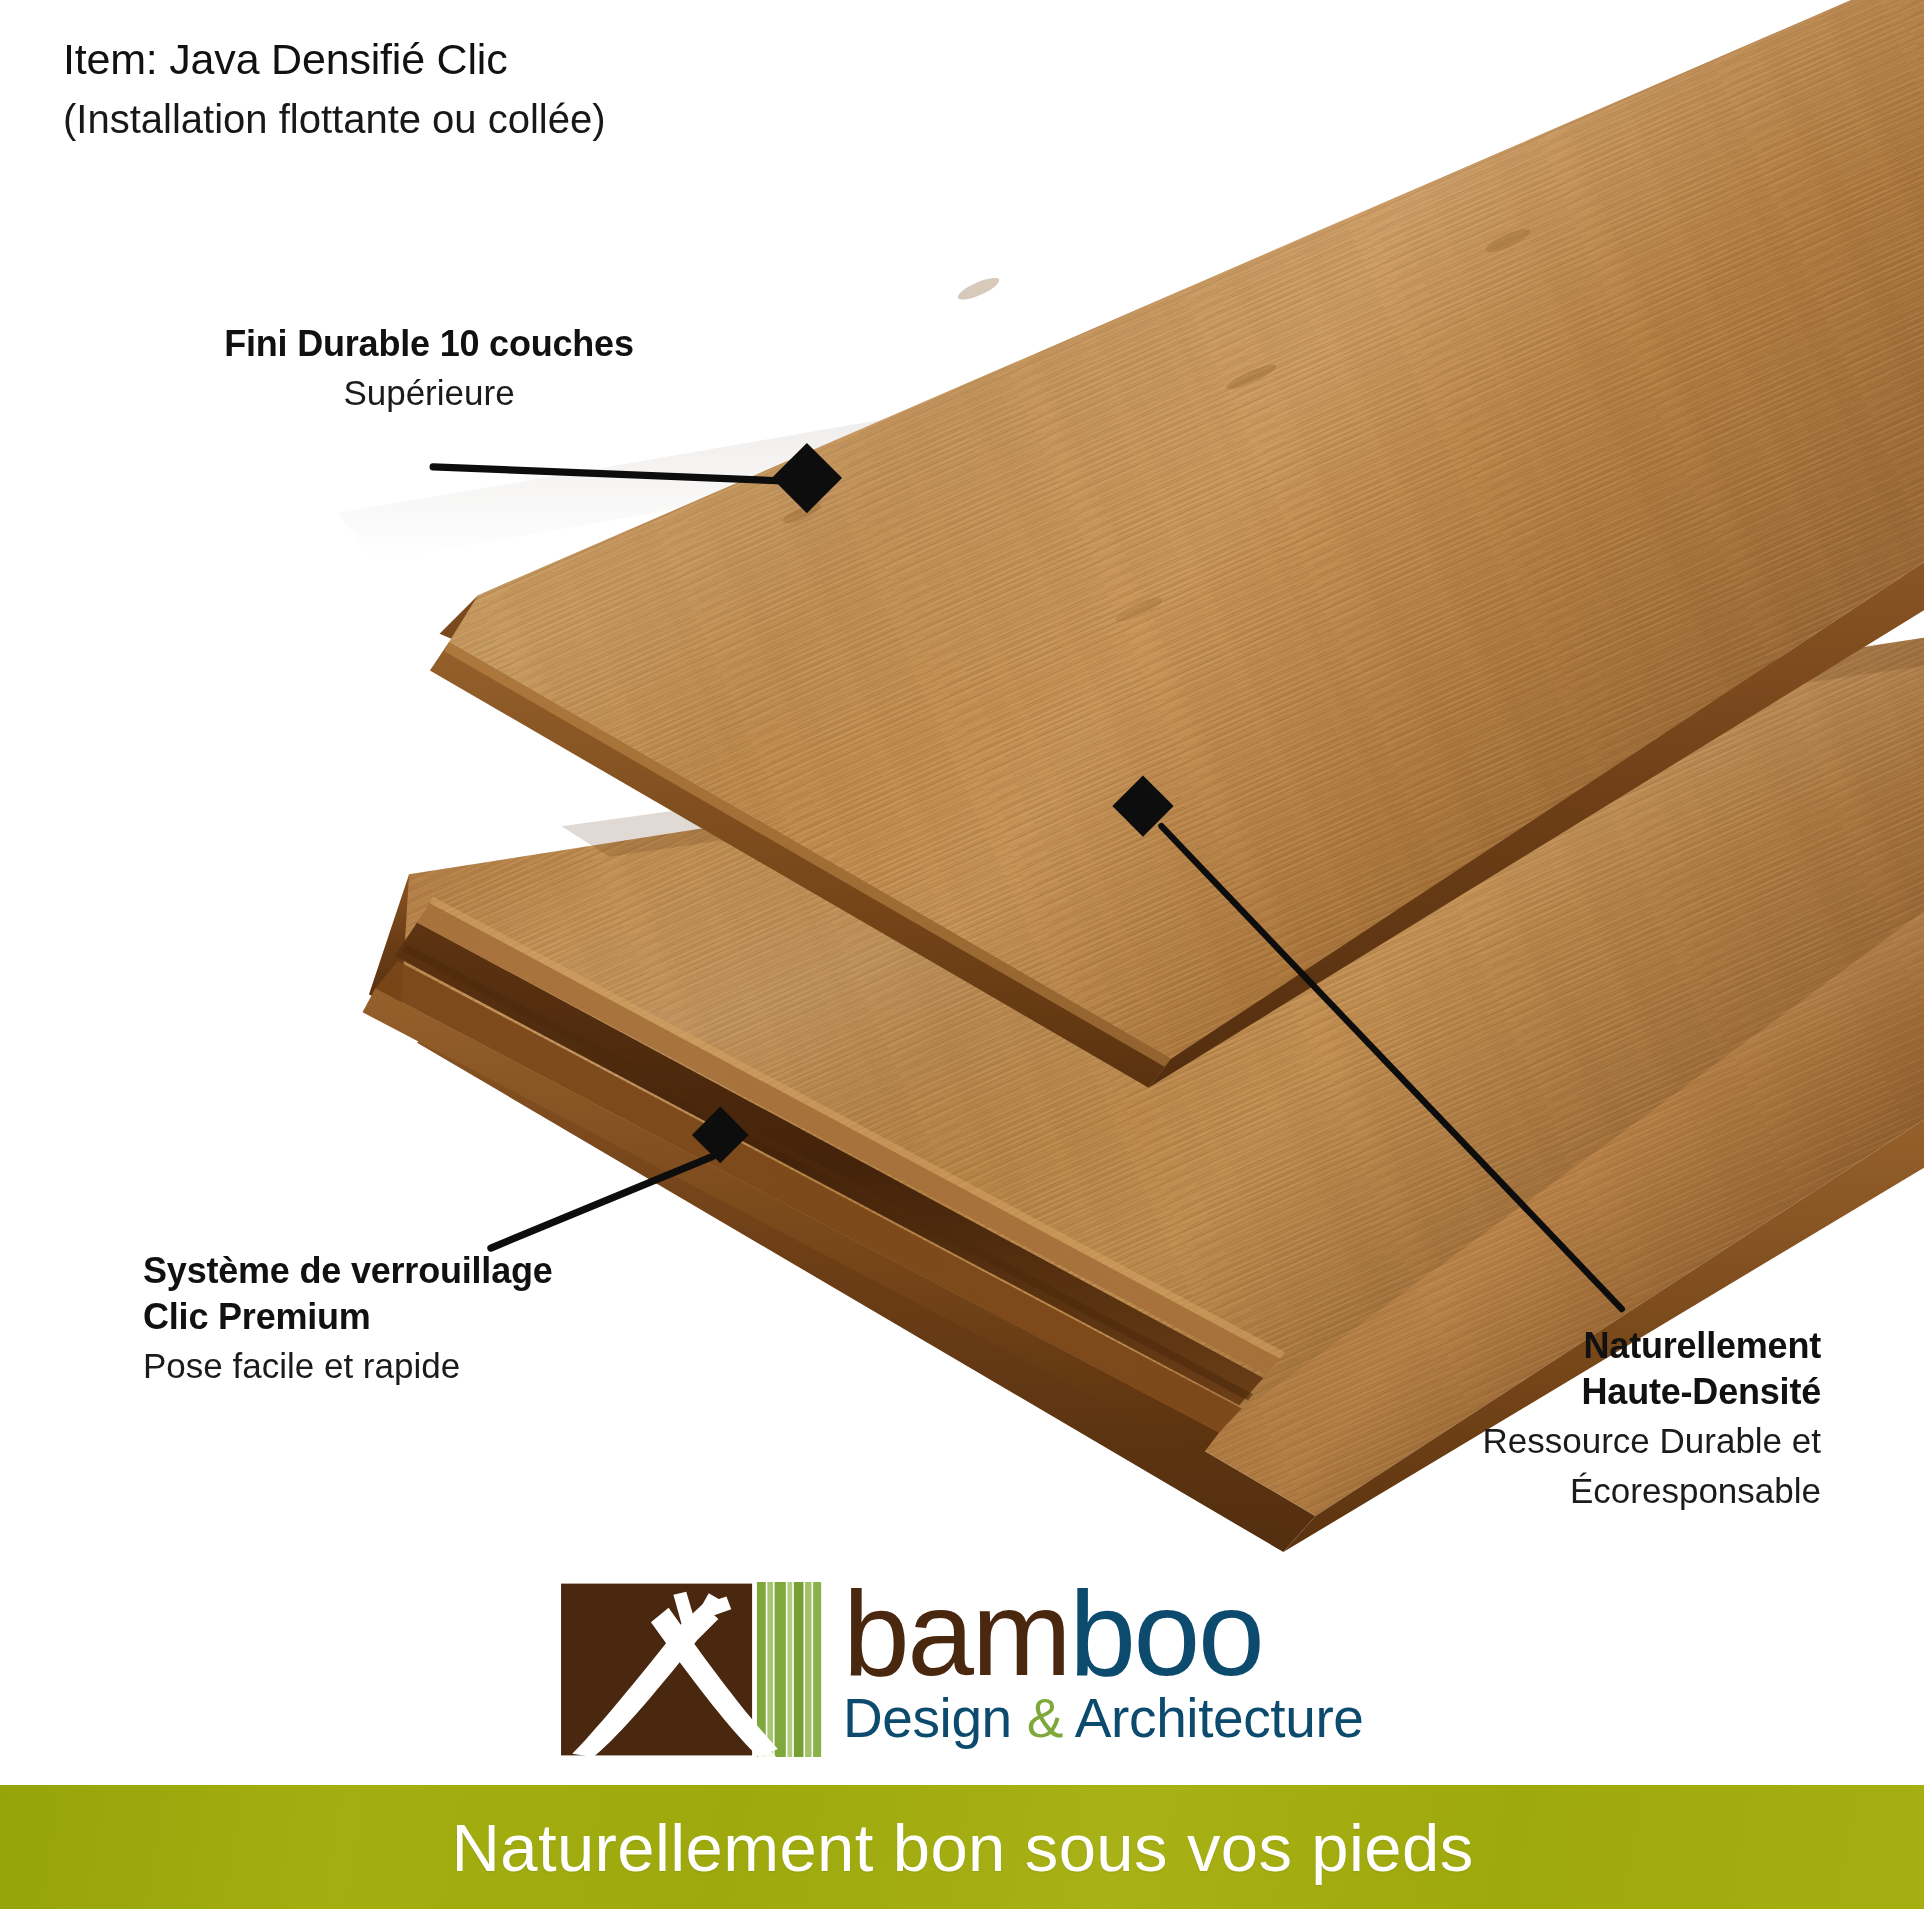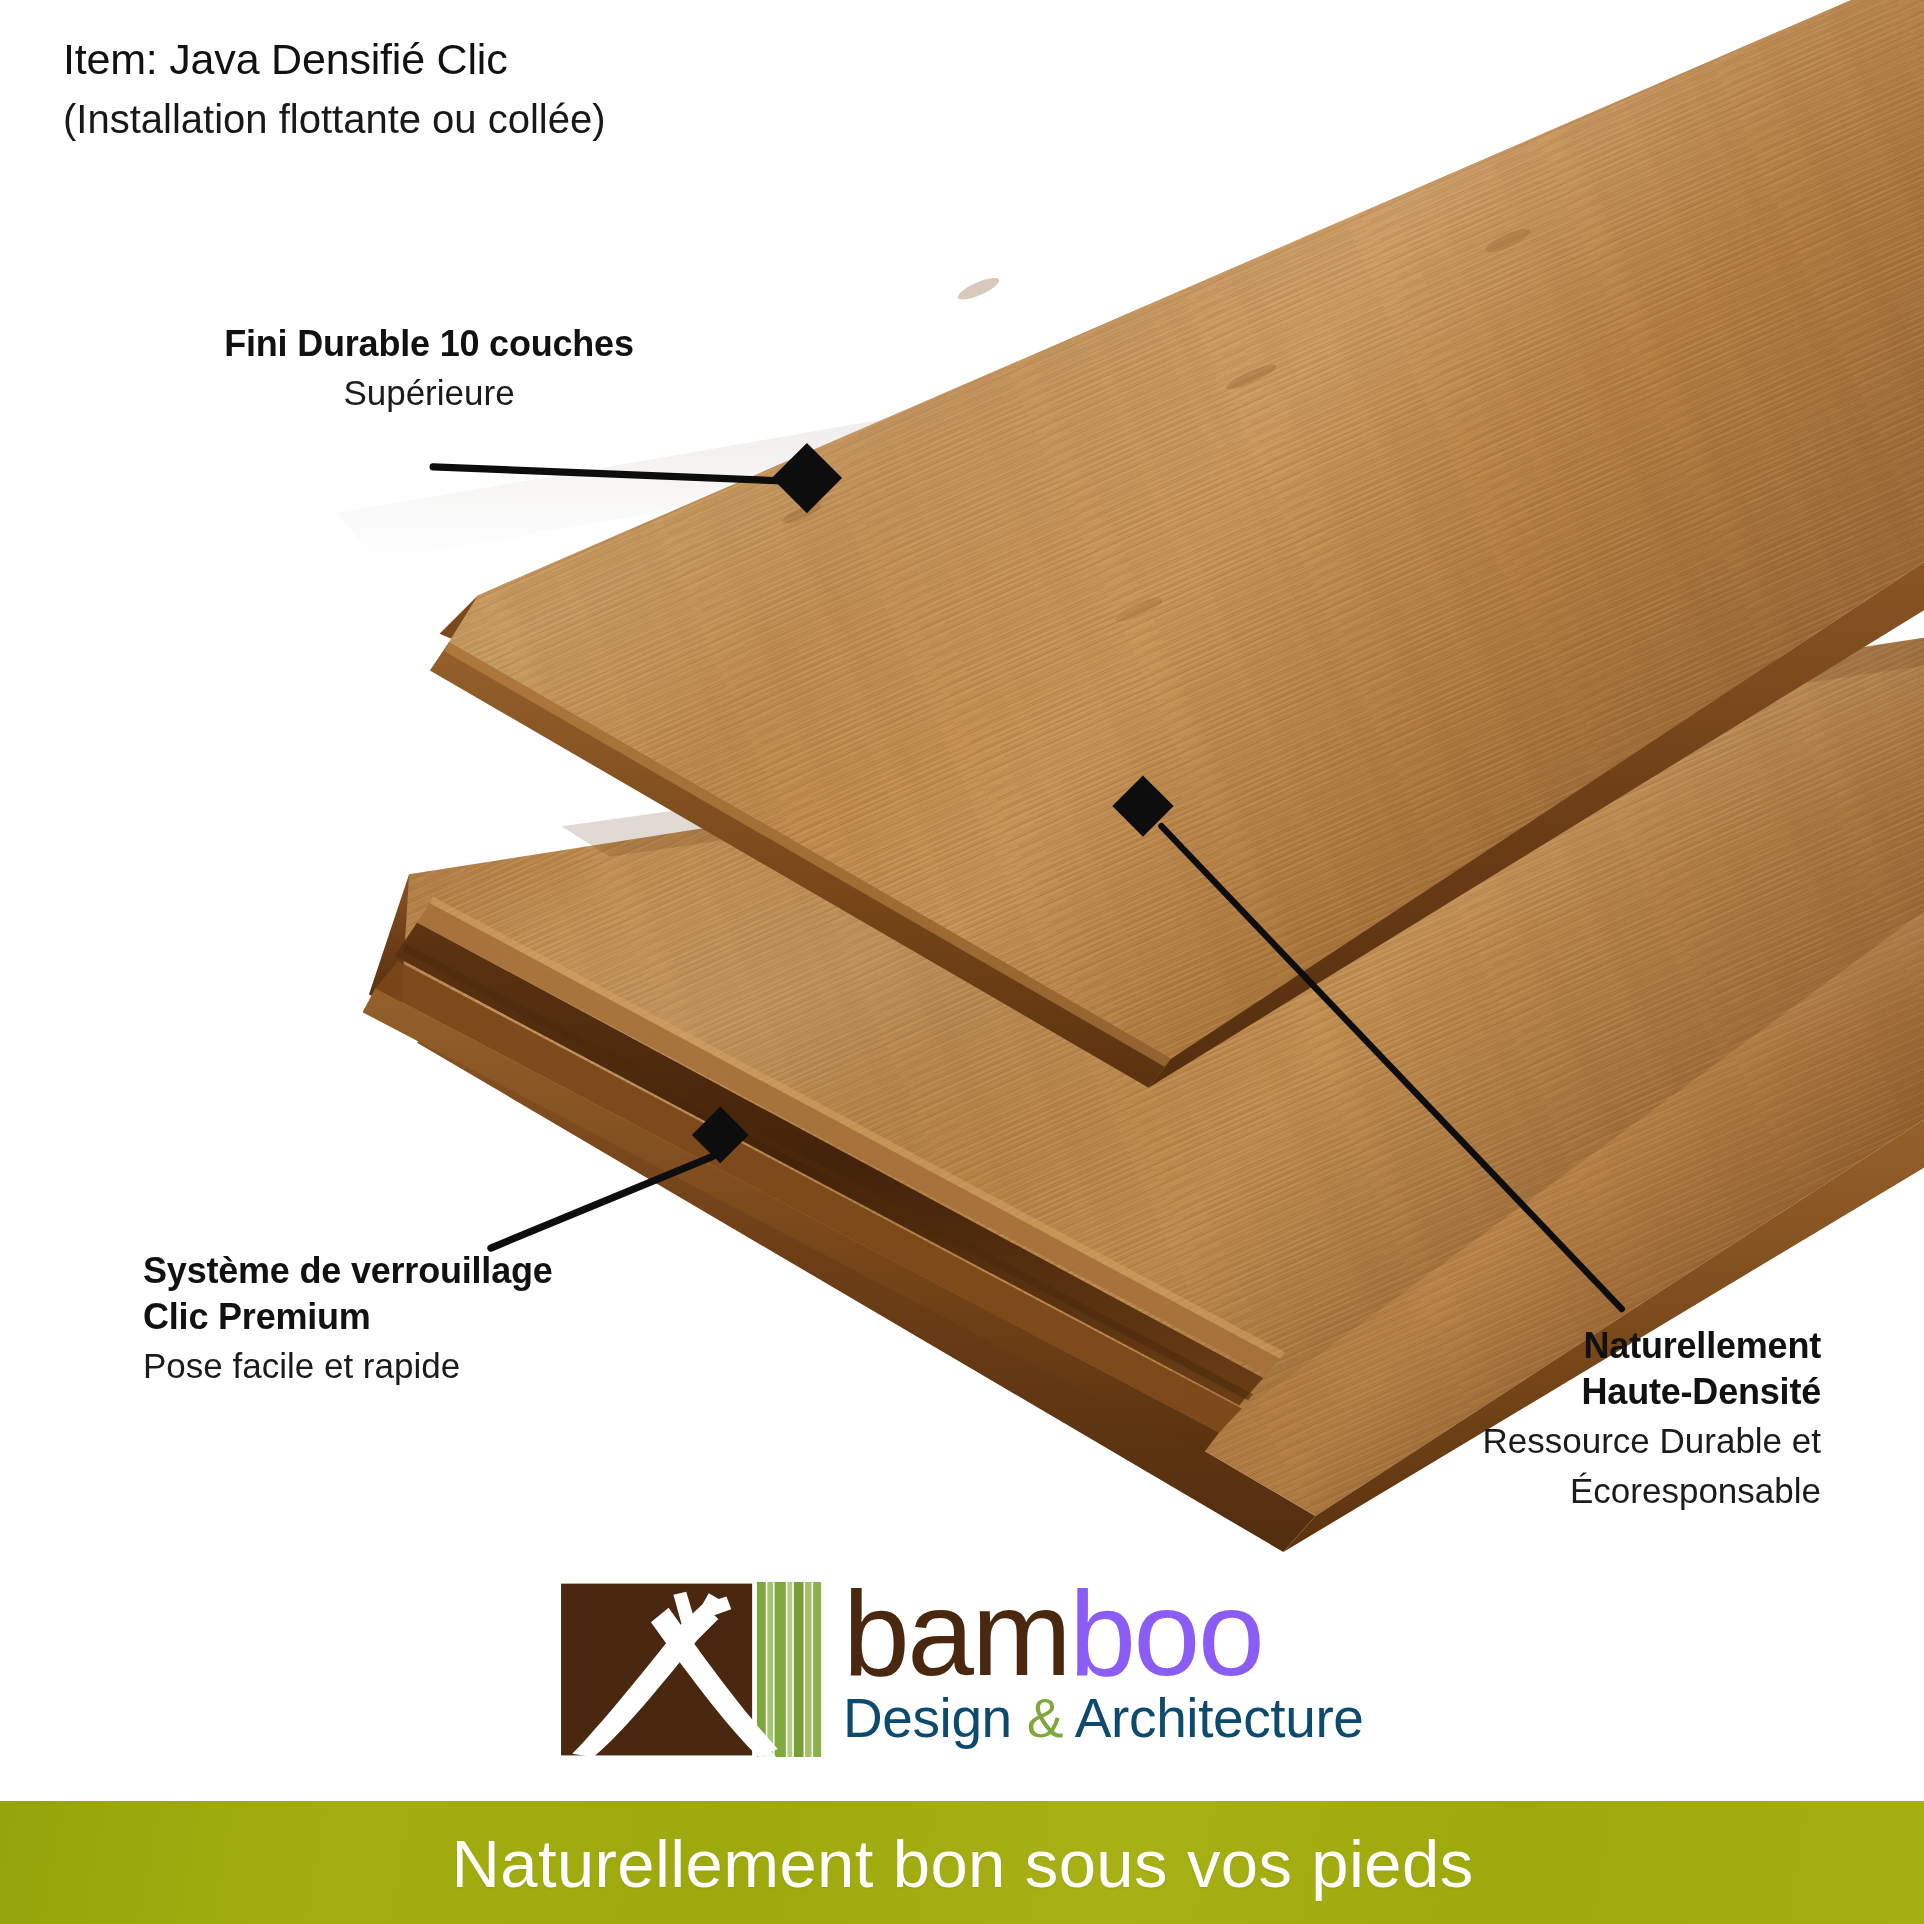--- a/index.html
+++ b/index.html
@@ -89,35 +89,35 @@
     width:553px;
   }
   .word-bamboo{
     font-size:120px;
     line-height:0.96;
     font-weight:400;
     letter-spacing:-2.4px;
     white-space:nowrap;
   }
   .word-bamboo .bam{ color:#4A2810; }
-  .word-bamboo .boo{ color:#8b5cf6; }
+  .word-bamboo .boo{ color:#0c4a6e; }
   .word-tagline{
     font-size:55px;
     font-weight:400;
     letter-spacing:-0.4px;
     margin-top:-4.8px;
     white-space:nowrap;
   }
   .word-tagline .brown{ color:#0c4a6e; }
   .word-tagline .green{ color:#7FA83C; }
 
   
   #banner{
     position:absolute;
-    left:0; bottom:0;
+    left:0; bottom:16px;
     width:1925px; height:124px;
     background:
       linear-gradient(100deg,
         #95A40B 0%,
         #A3AE10 18%,
         #9DA90D 38%,
         #A8B115 58%,
         #9EA90C 78%,
         #A6AF12 100%);
     display:flex;

